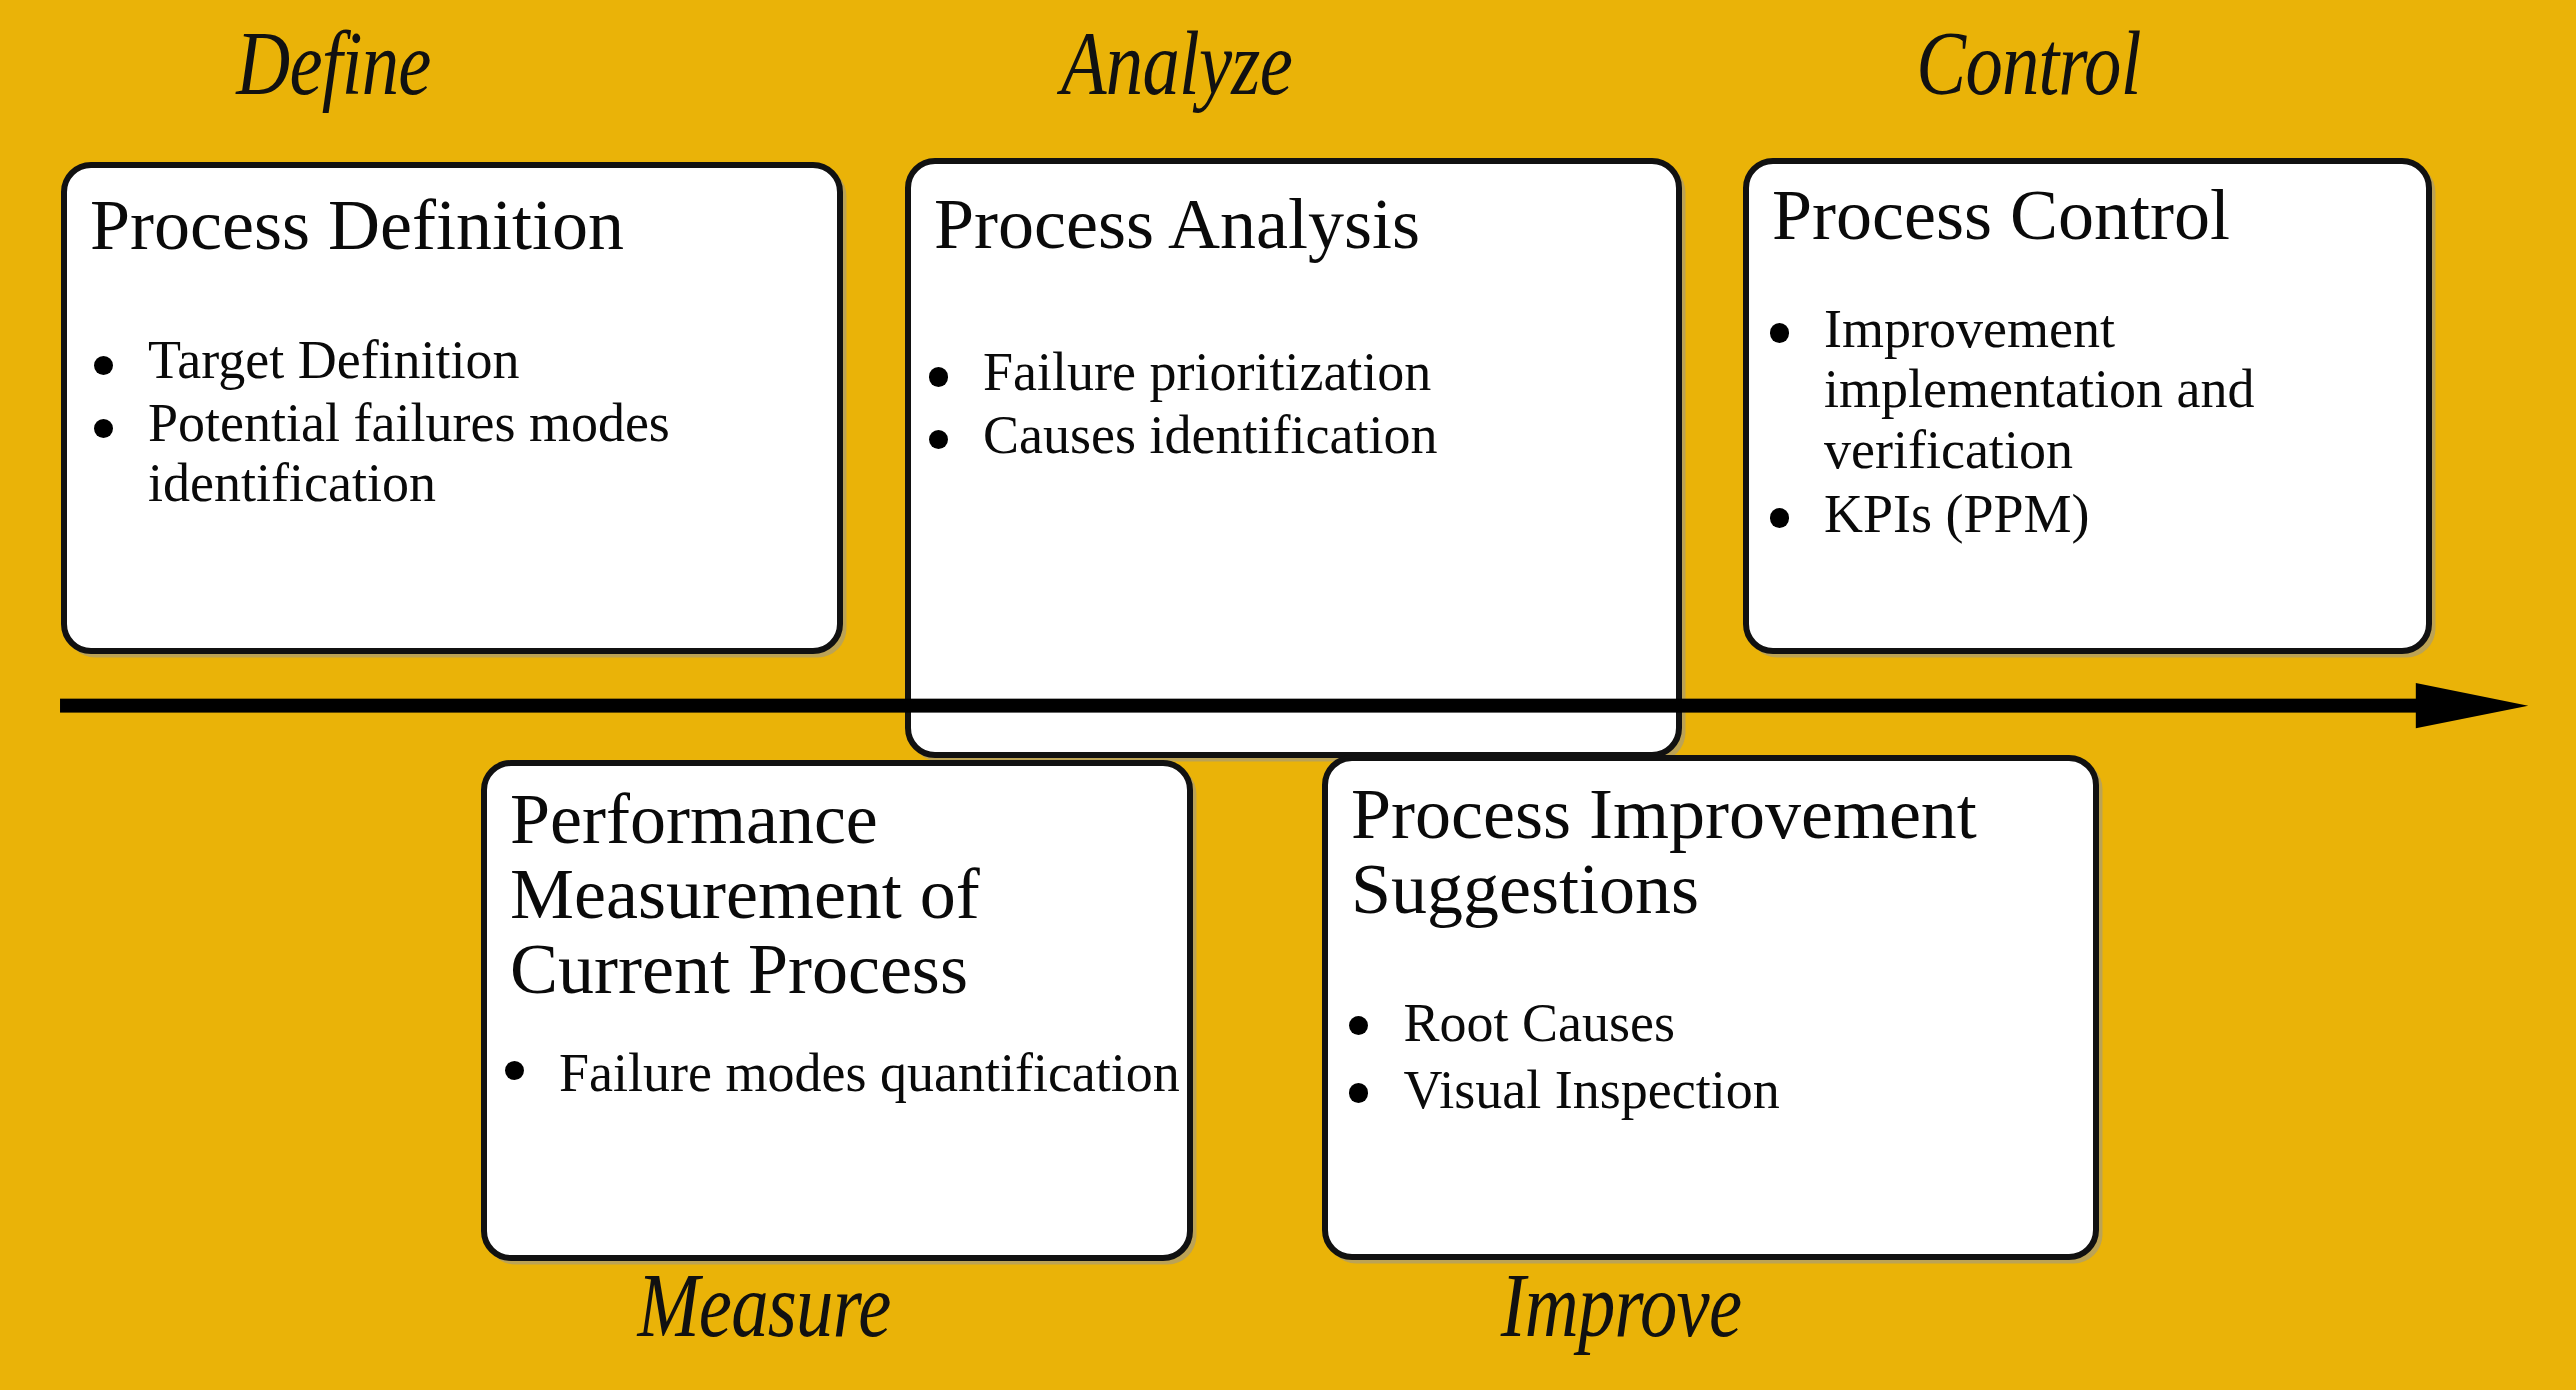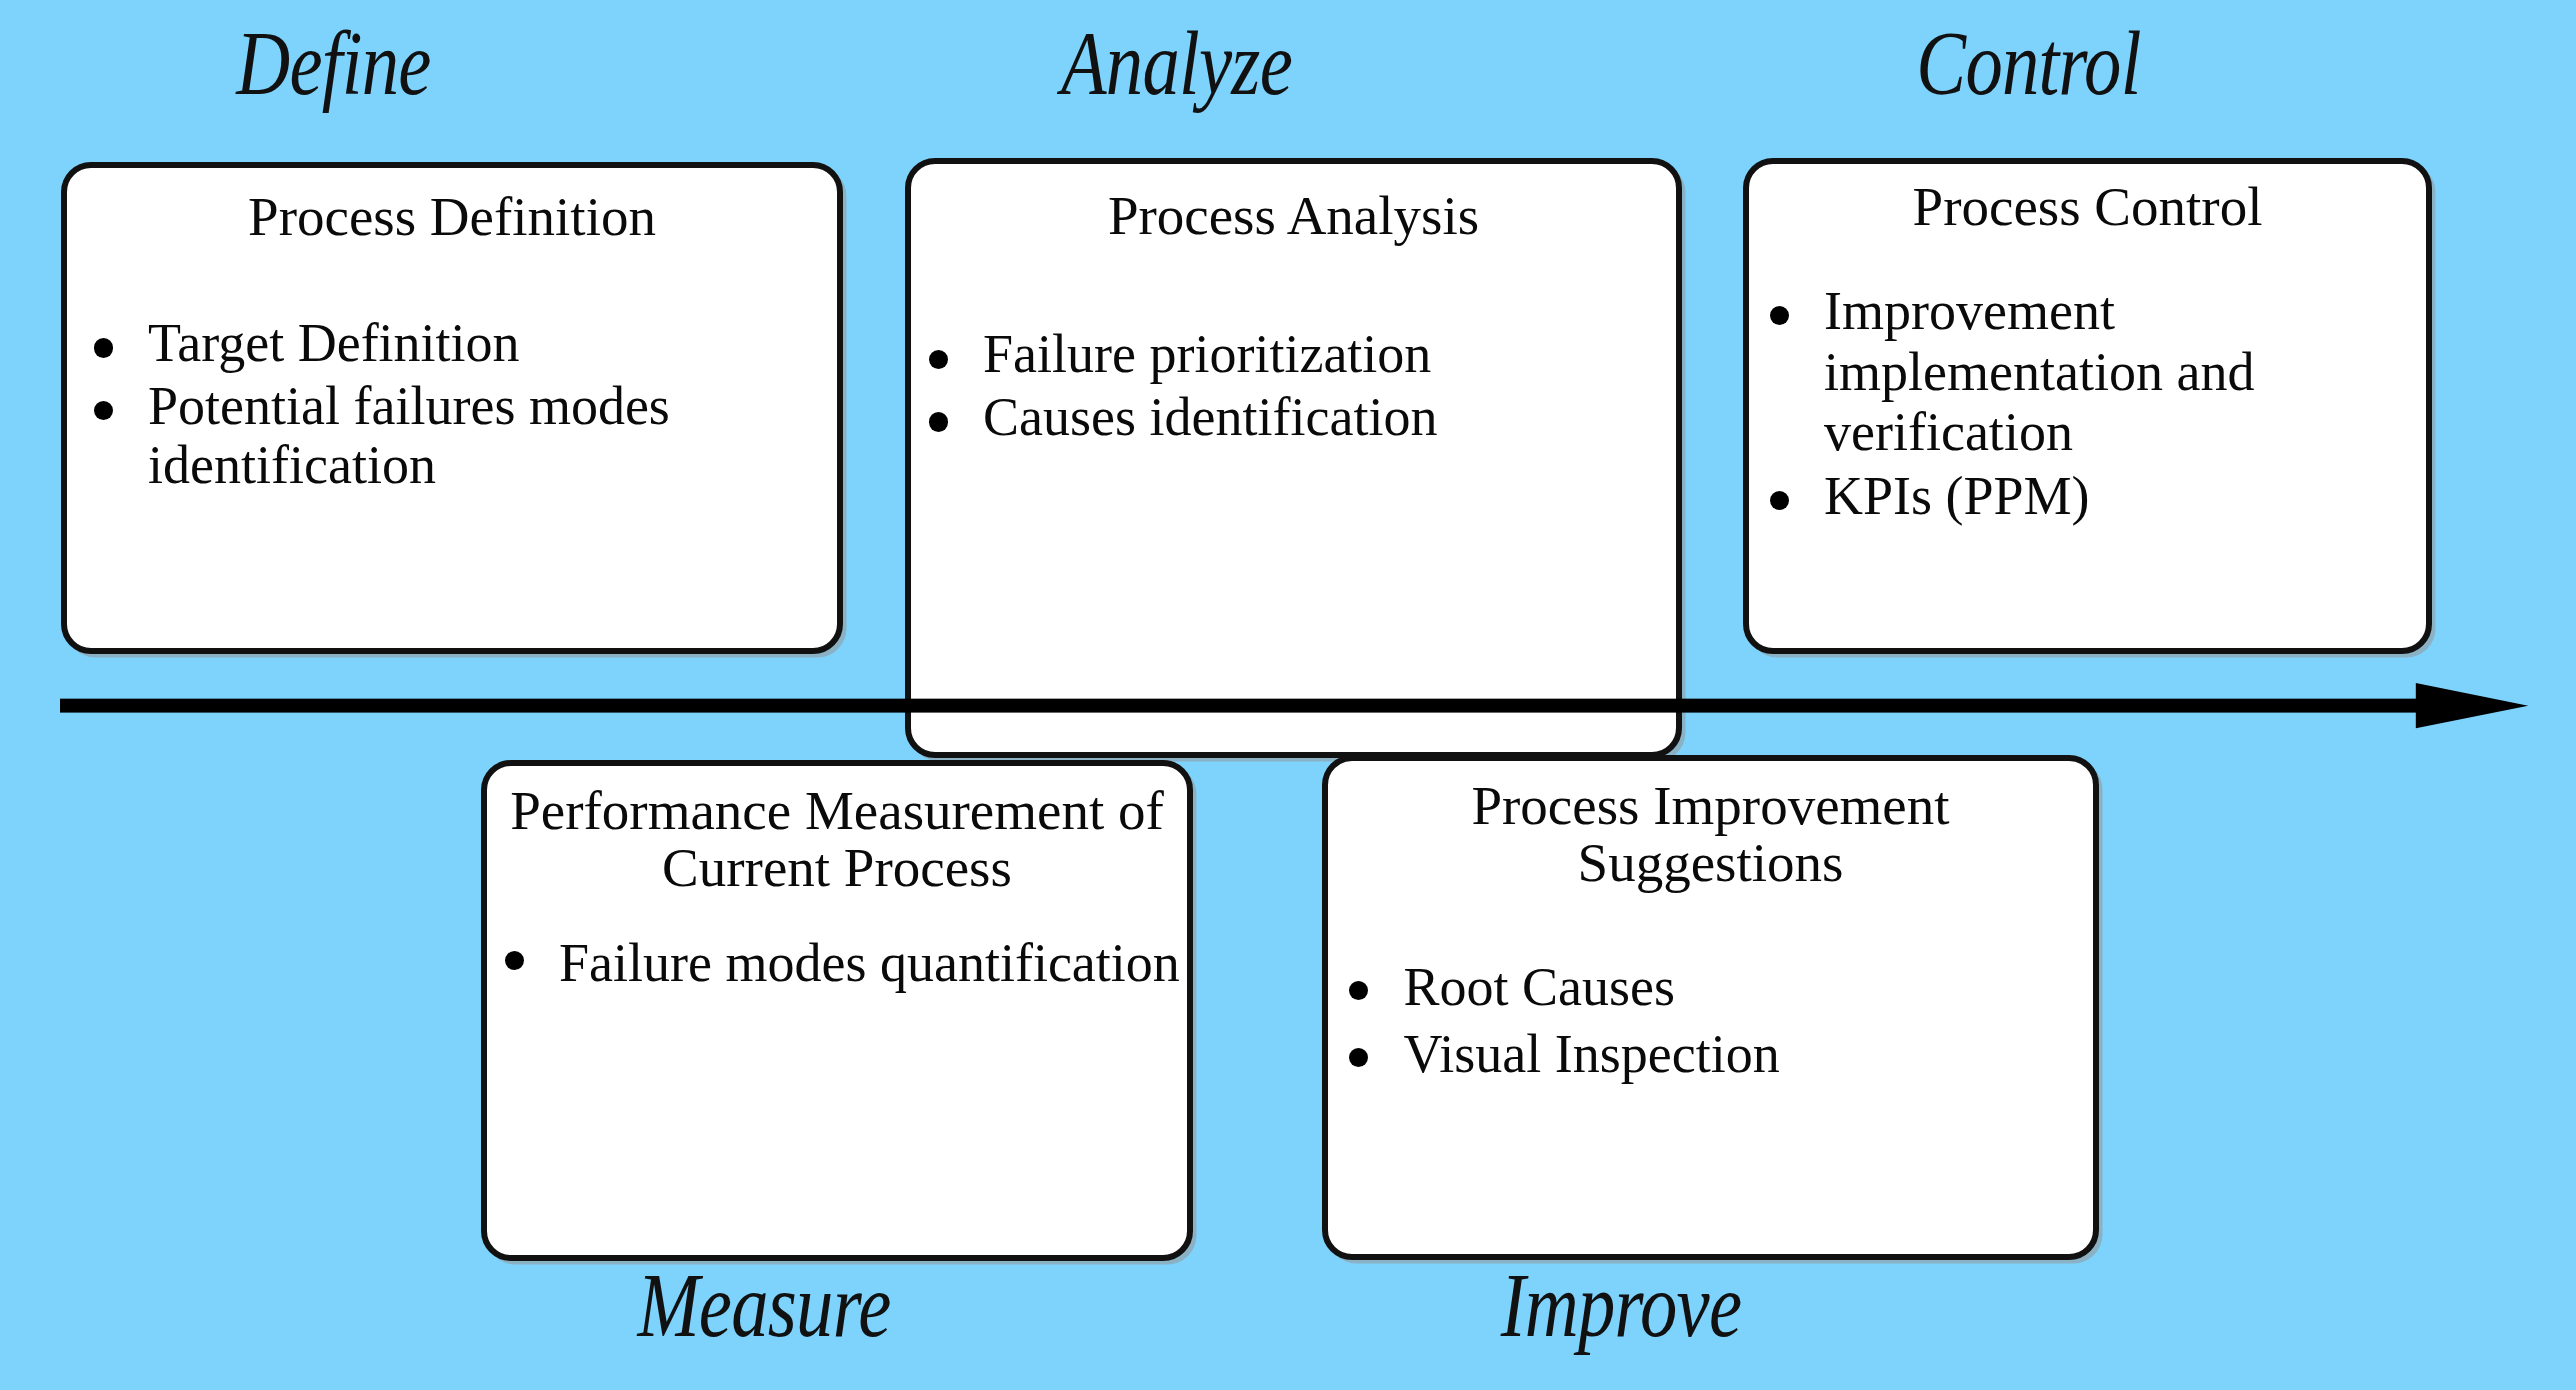--- a/index.html
+++ b/index.html
@@ -4,21 +4,21 @@
 <style>
   html, body {
     margin: 0;
     padding: 0;
     background: #ffffff;
   }
   #canvas {
     position: relative;
     width: 2576px;
     height: 1390px;
-    background: #7dd3fc;
+    background: #eab308;
     overflow: hidden;
     font-family: "Liberation Serif", "DejaVu Serif", serif;
     color: #000000;
   }
 
   
   .phase-label {
     position: absolute;
     font-family: "Liberation Serif", "DejaVu Serif", serif;
     font-style: italic;
@@ -34,22 +34,22 @@
   
   .phase-box {
     position: absolute;
     box-sizing: border-box;
     border: 6.1px solid #111111;
     border-radius: 30px;
     background: #ffffff;
     box-shadow: 4.4px 4.4px 0 -0.9px rgba(150,150,150,0.55);
   }
   .box-title {
-    text-align: center;
-    font-size: 55px;
+    text-align: left;
+    font-size: 72px;
     line-height: 1.04;
     font-weight: 400;
     color: #0a0a0a;
     padding: 3.5px 23px 0 23px;
     white-space: pre-line;
   }
   .bullet-list {
     list-style: none;
     margin: 0;
     padding: 0;

